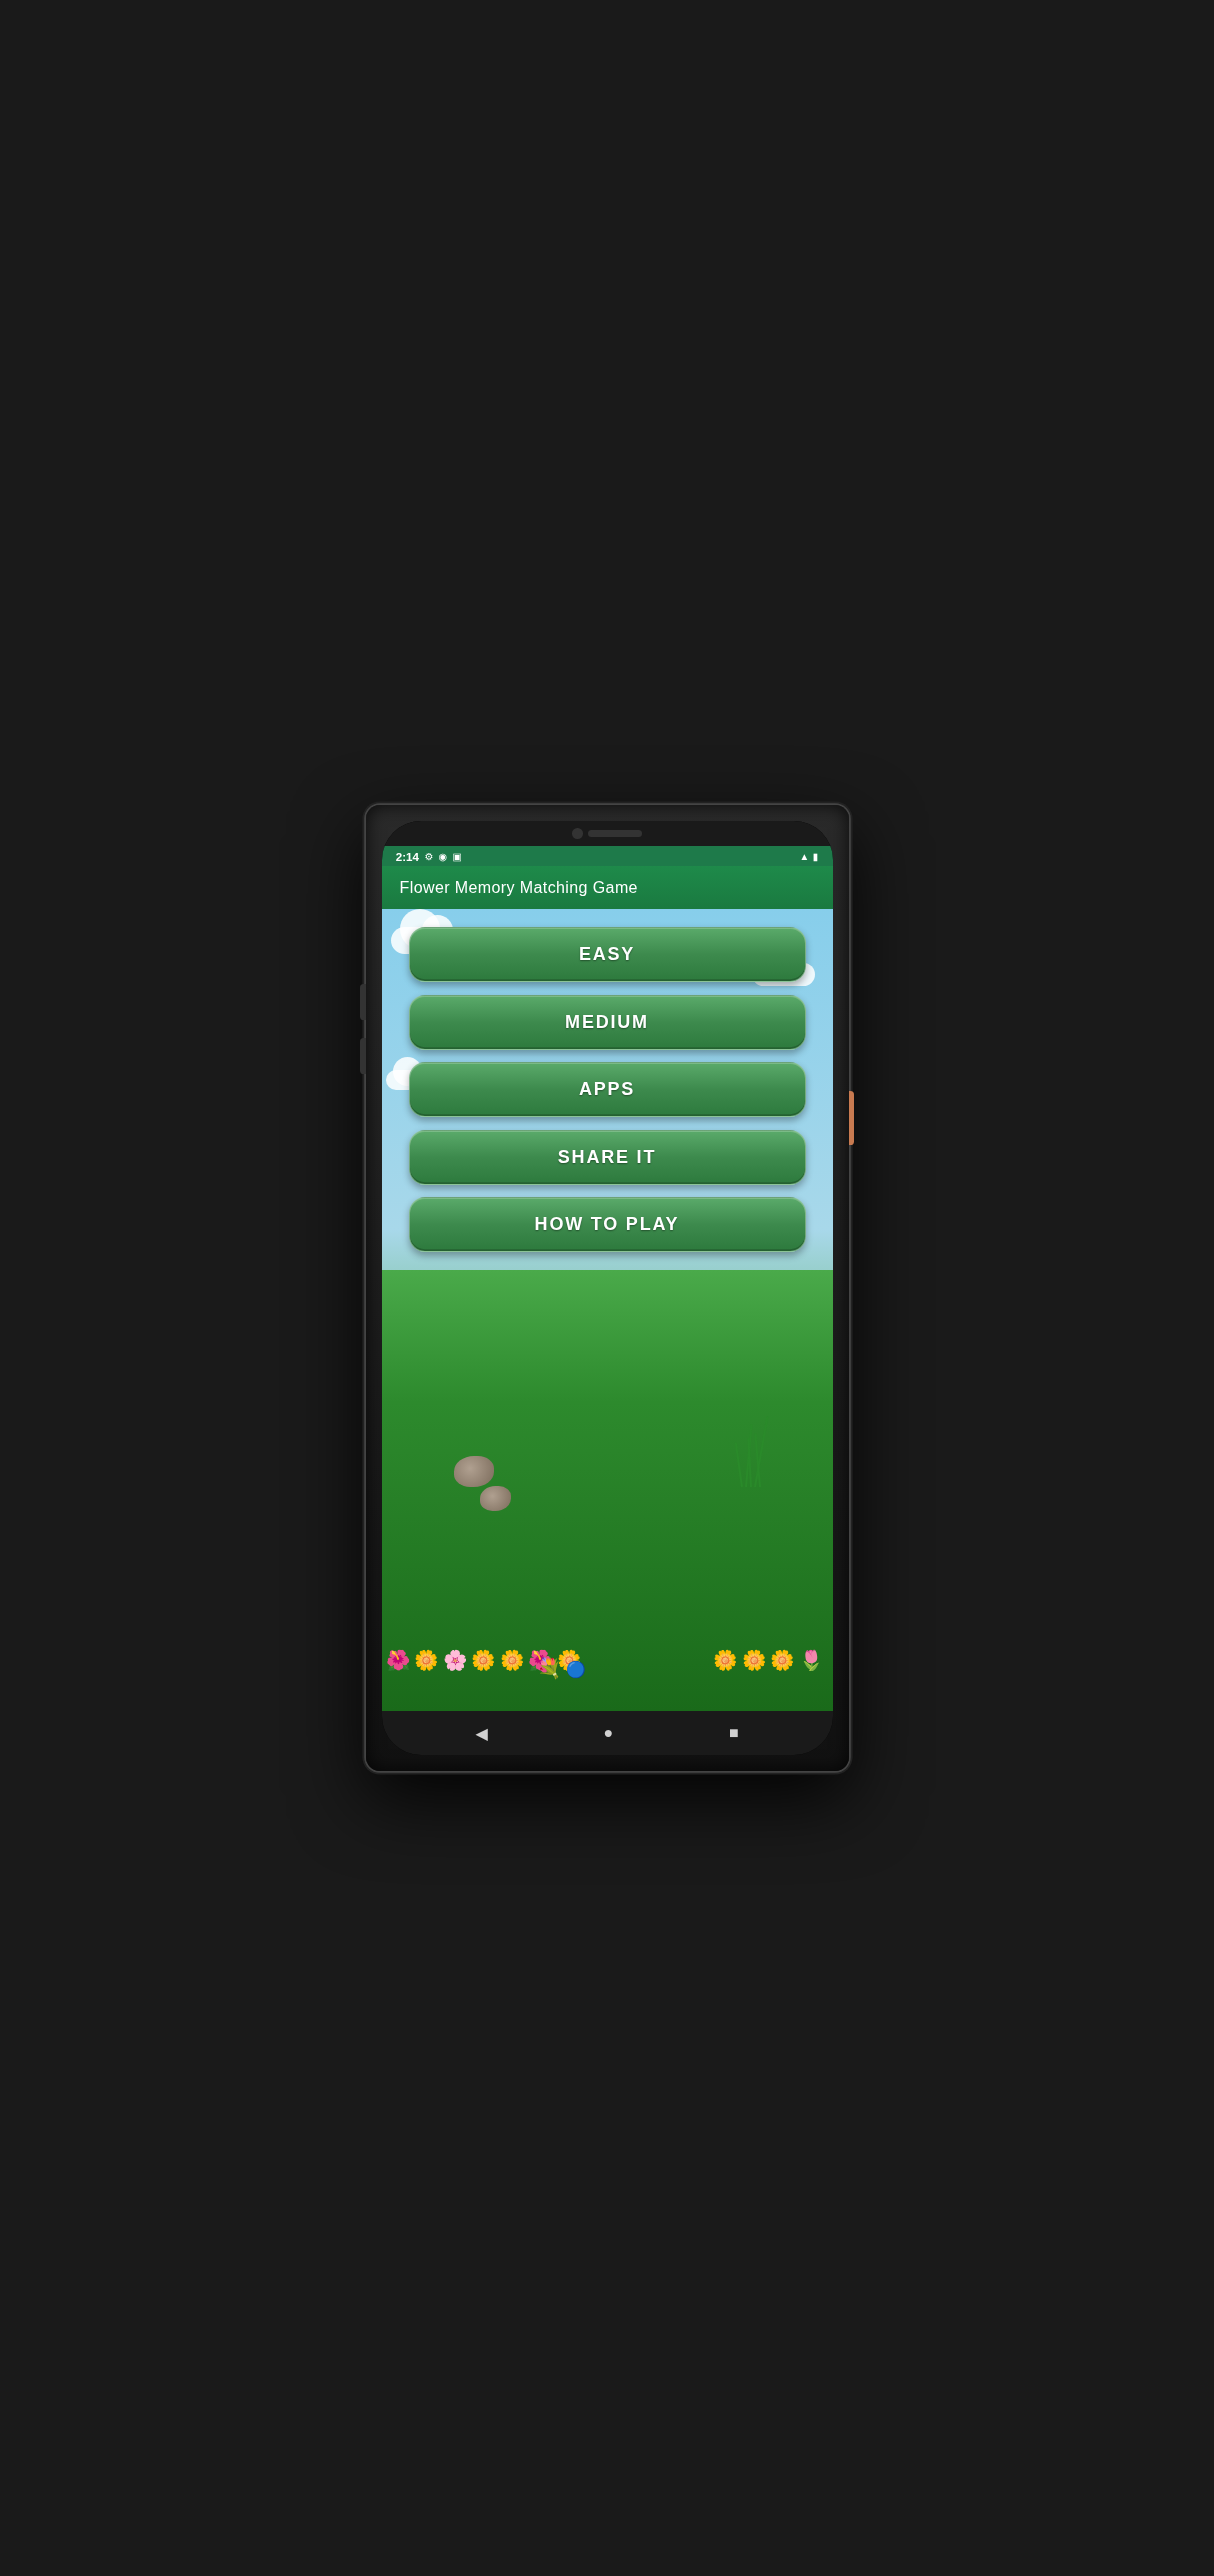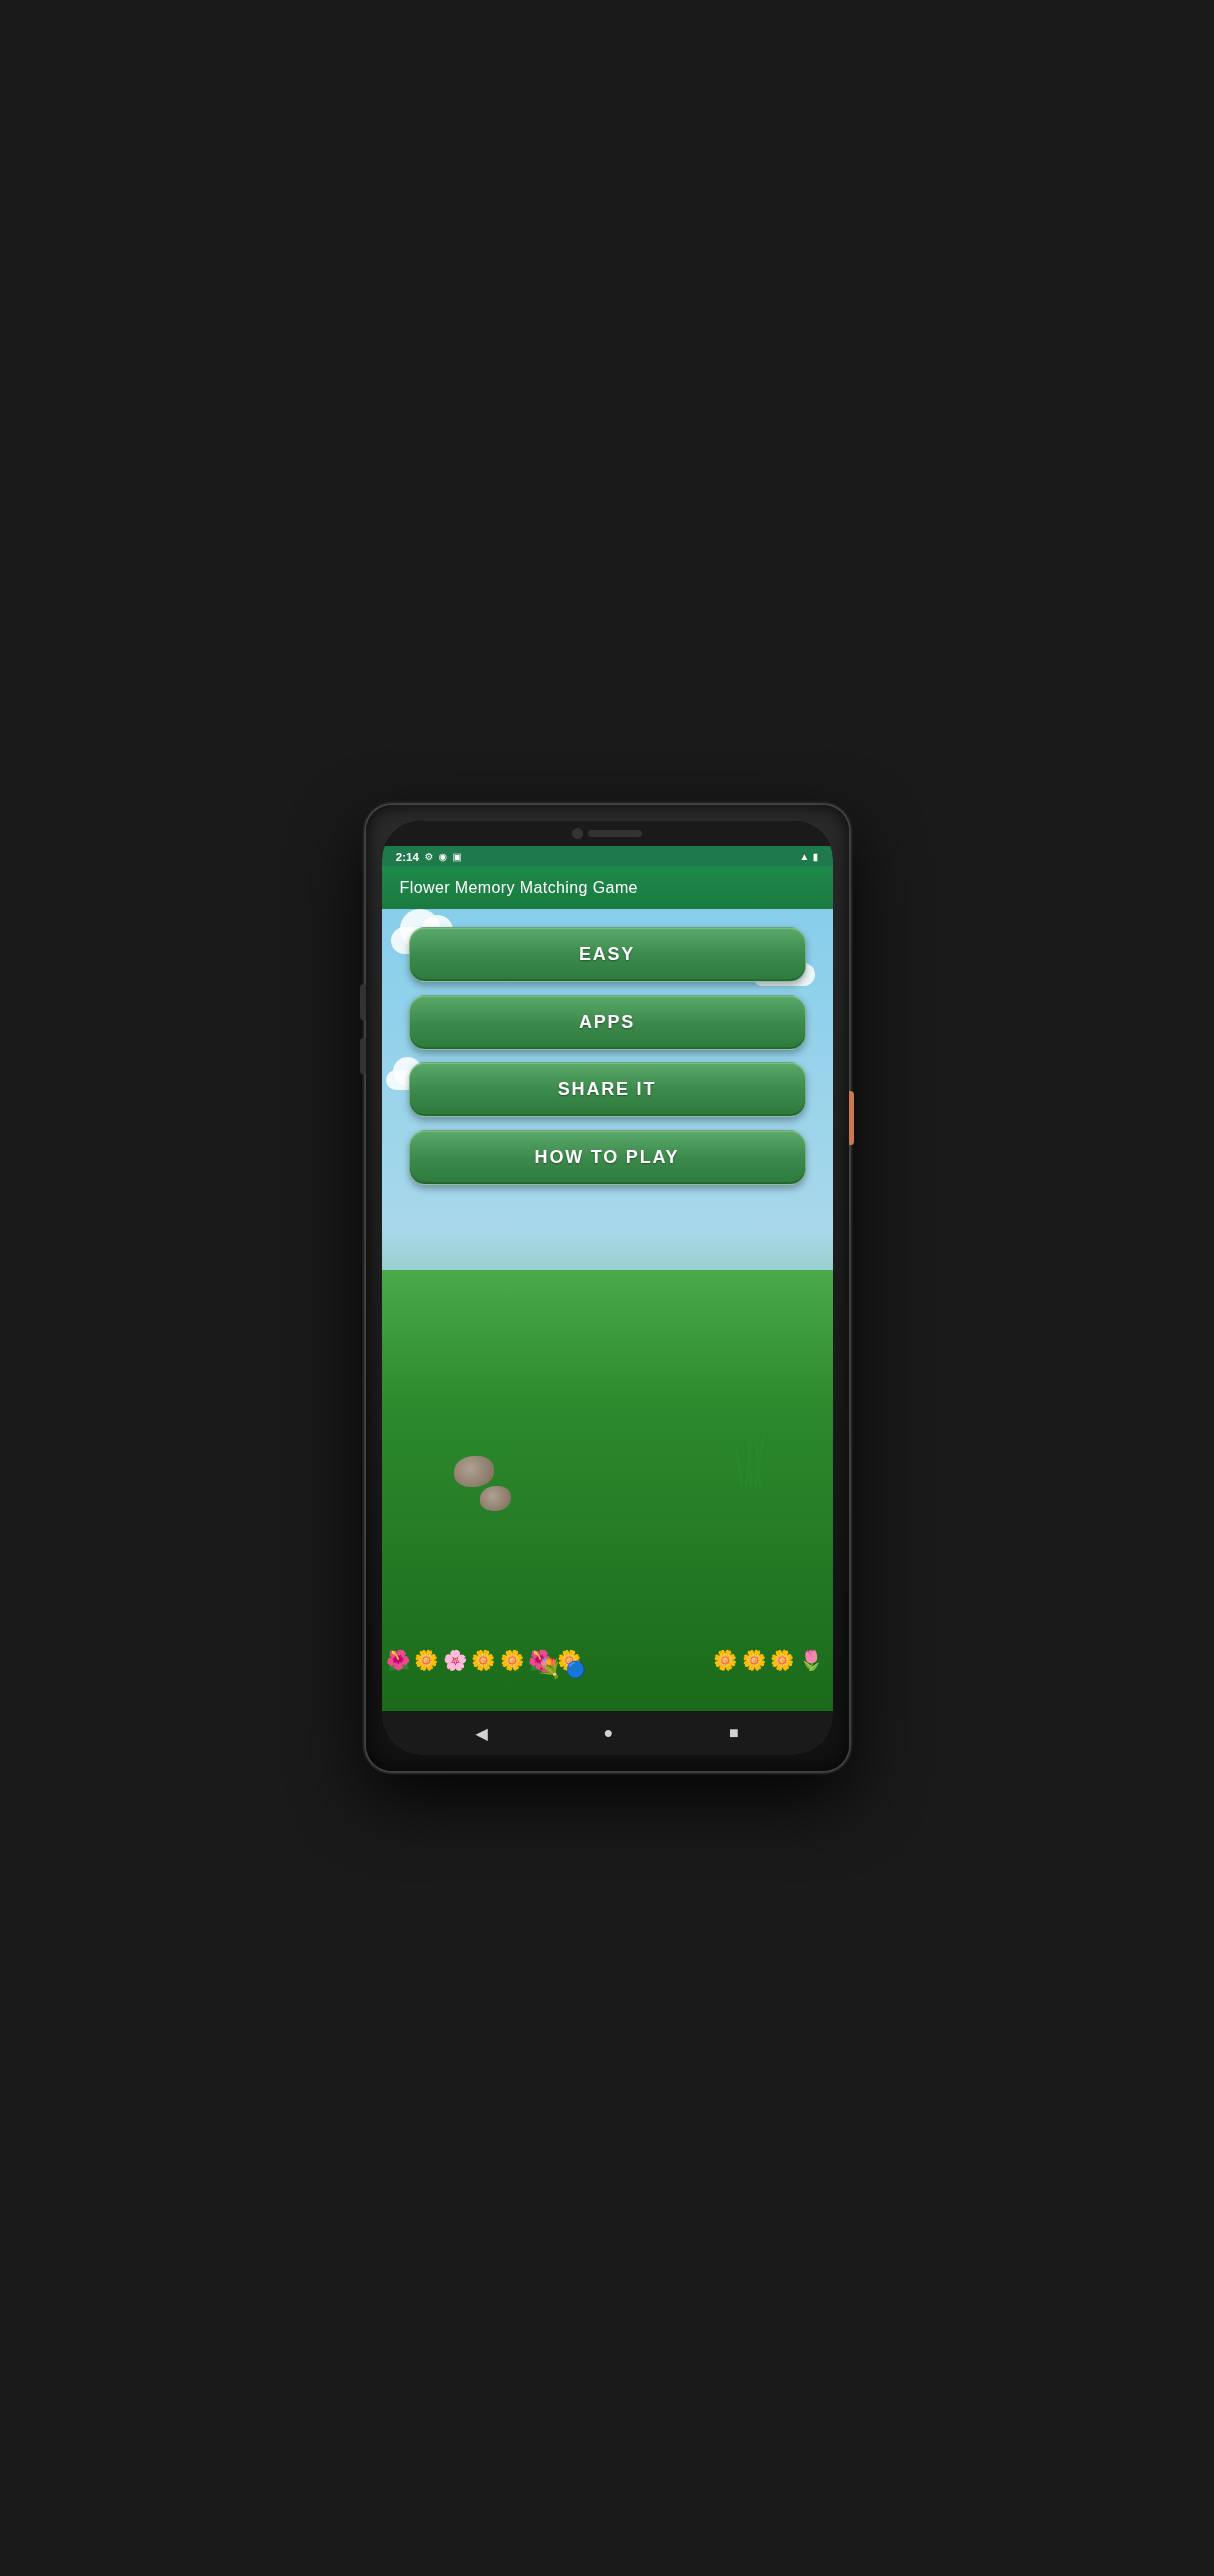--- a/index.html
+++ b/index.html
@@ -10,21 +10,21 @@
       justify-content: center;
       align-items: center;
       min-height: 100vh;
       font-family: sans-serif;
     }
 
     .phone-outer {
       width: 483px;
       height: 966px;
       background: linear-gradient(180deg, #2a2a2a 0%, #111 100%);
-      border-radius: 26px;
+      border-radius: 14px;
       padding: 16px;
       box-shadow:
         0 0 0 1.8px #444,
         0 0 0 3.6px #222,
         inset 0 0 18px rgba(0,0,0,0.8),
         0 27px 72px rgba(0,0,0,0.9);
       position: relative;
     }
 
     
@@ -375,20 +375,21 @@
         <div class="tree-top"></div>
         <div class="tree-trunk"></div>
       </div>
       <div class="tree tree-2">
         <div class="tree-top"></div>
         <div class="tree-trunk"></div>
       </div>
 
       <div class="buttons-area">
         <button class="game-button">EASY</button>
+        <button class="game-button">MEDIUM</button>
         <button class="game-button">APPS</button>
         <button class="game-button">SHARE IT</button>
         <button class="game-button">HOW TO PLAY</button>
       </div>
 
       <div class="grass-bottom"></div>
 
       <div class="rock rock-1"></div>
       <div class="rock rock-2"></div>
 

